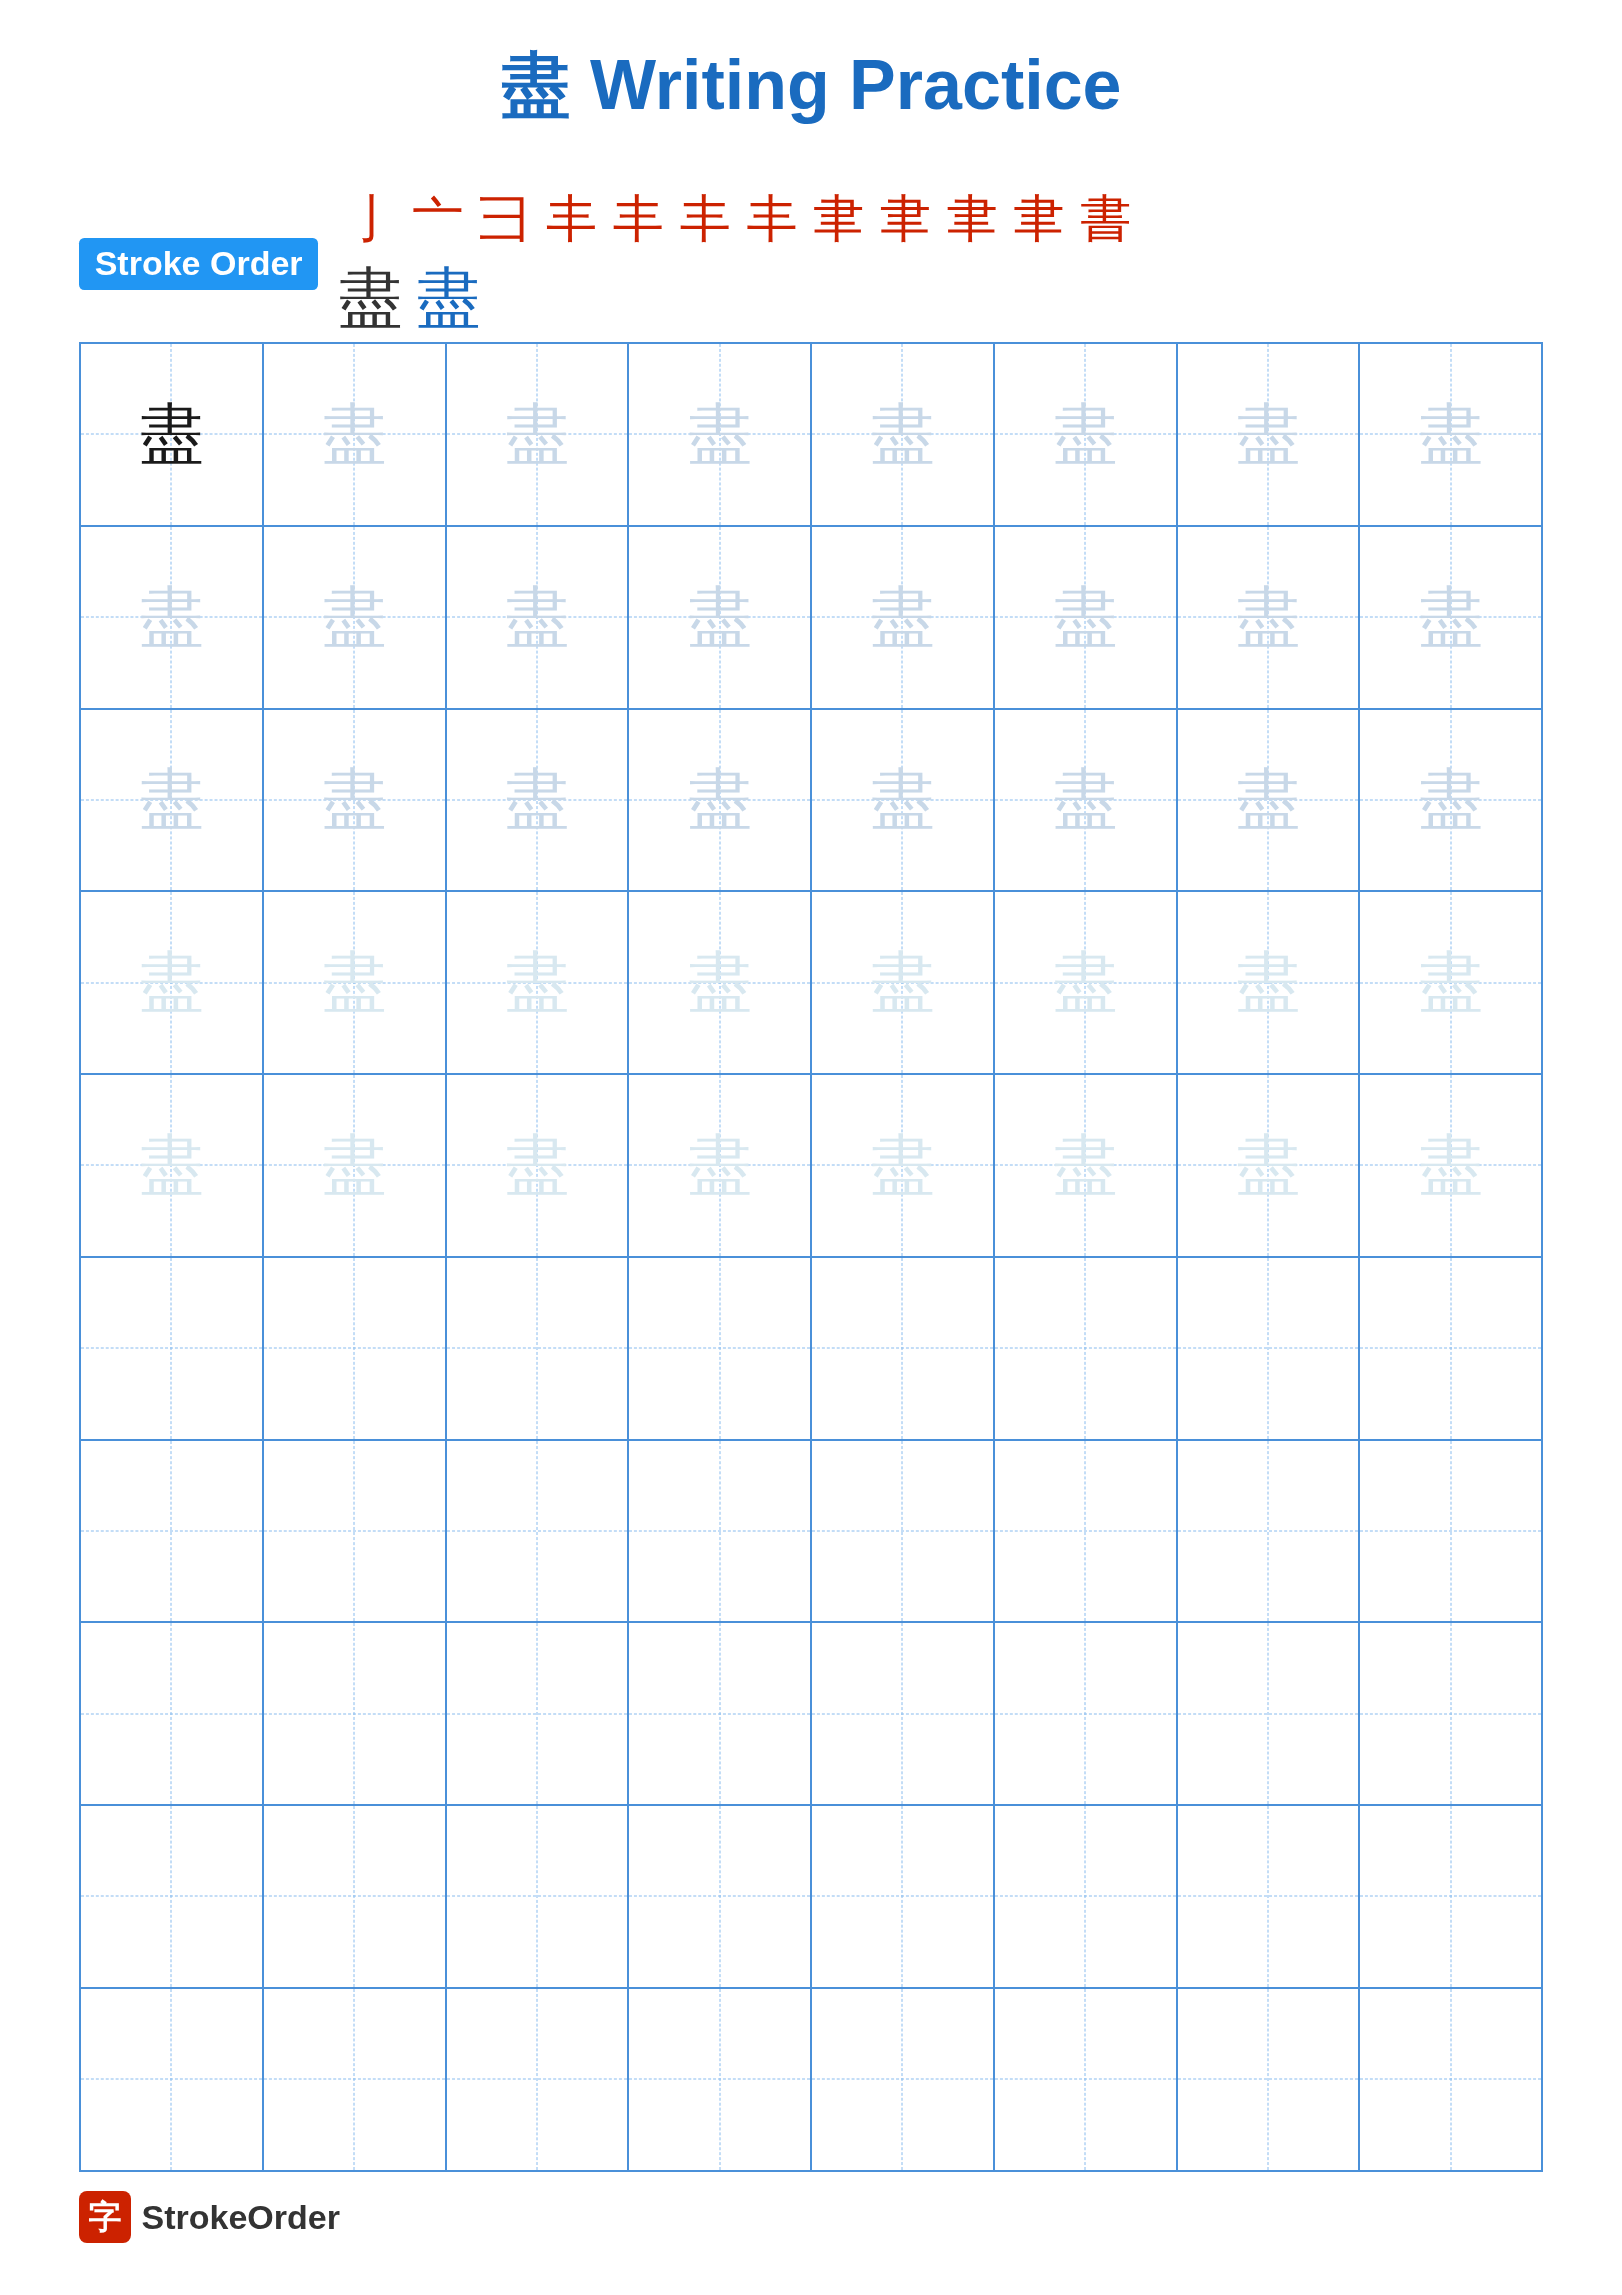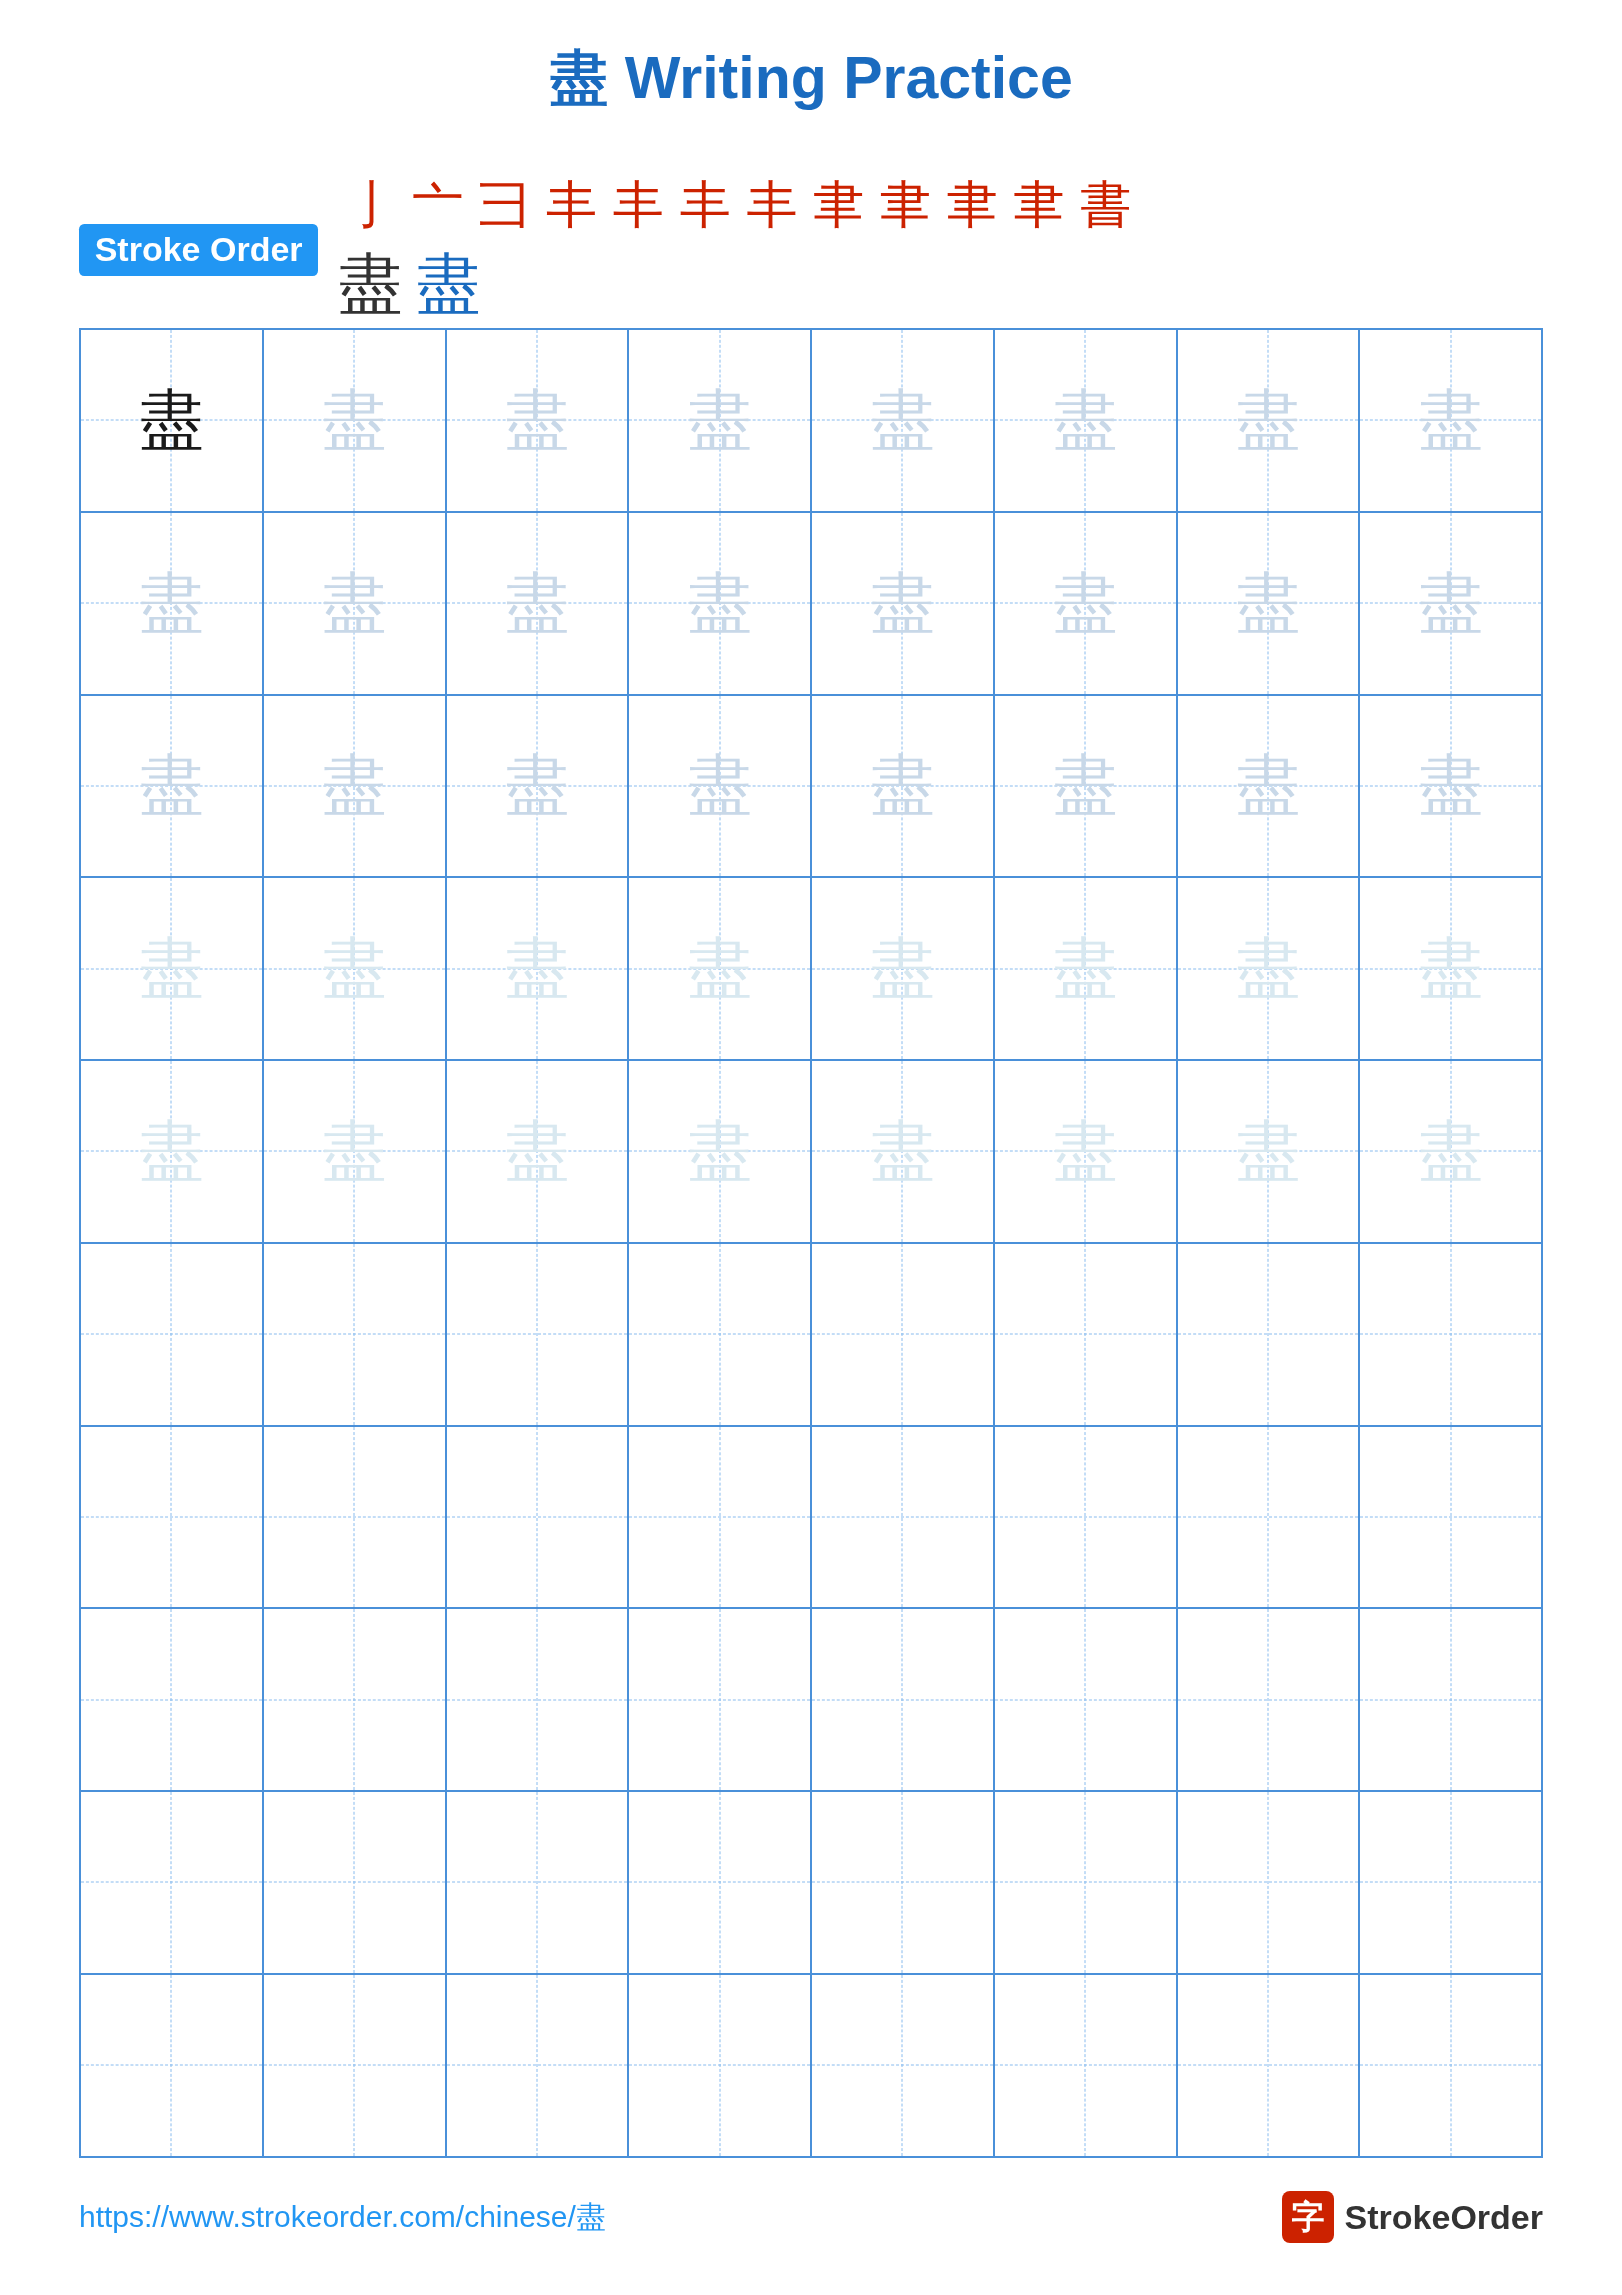--- a/index.html
+++ b/index.html
@@ -8,21 +8,21 @@
       background: #ffffff;
       font-family: serif;
       width: 1622px;
       min-height: 2295px;
       position: relative;
       padding: 39px 79px;
     }
 
     .page-title {
       text-align: center;
-      font-size: 59px;
+      font-size: 70px;
       font-weight: bold;
       color: #1a6bbf;
       margin-bottom: 52px;
       font-family: sans-serif;
     }
 
     .stroke-order-section {
       display: flex;
       align-items: flex-start;
       flex-wrap: wrap;
@@ -348,21 +348,20 @@
   <div class="grid-cell"></div>
   <div class="grid-cell"></div>
   <div class="grid-cell"></div>
   <div class="grid-cell"></div>
   <div class="grid-cell"></div>
   <div class="grid-cell"></div>
 
 </div>
 
 <div class="footer">
-  <span class="footer-url">https://www.strokeorder.com/chinese/盡</span>
   <div class="footer-brand">
     <div class="footer-brand-icon">
       <span>字</span>
     </div>
     <span>StrokeOrder</span>
   </div>
 </div>
 
 
 </body></html>

